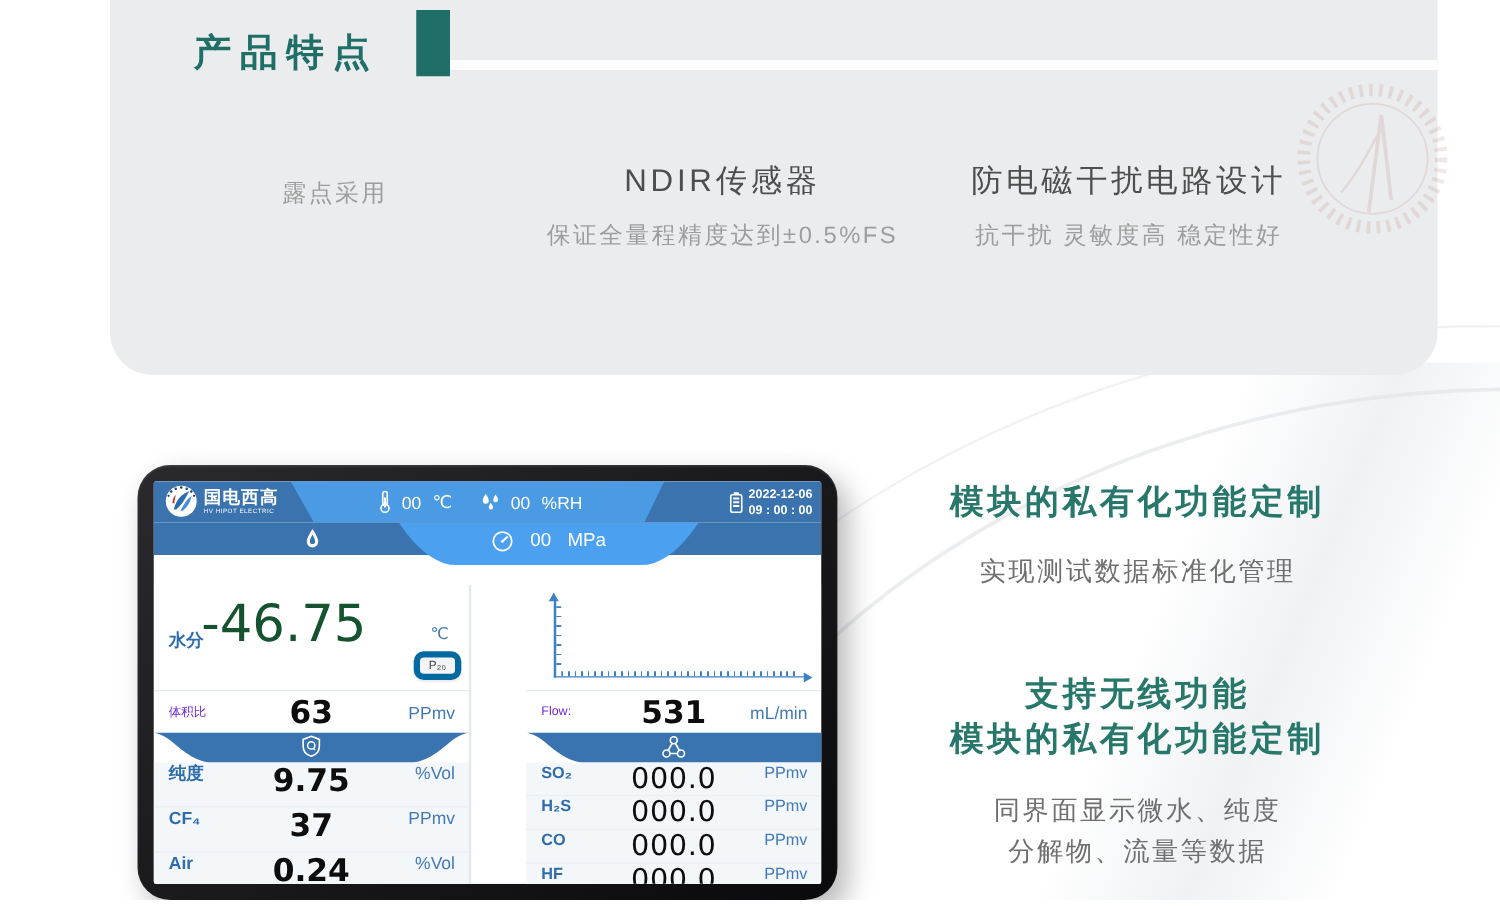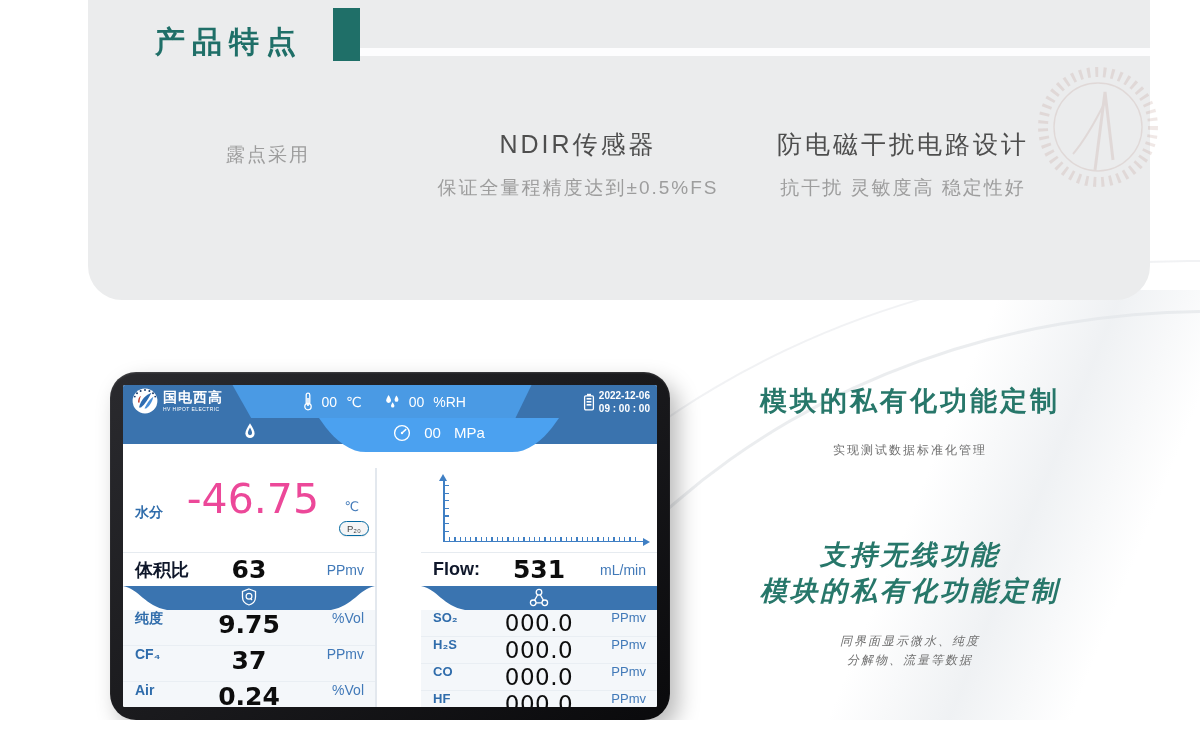--- a/index.html
+++ b/index.html
@@ -53,28 +53,28 @@
   .tab-content{position:absolute;inset:0 0 5px 0;display:flex;align-items:center;justify-content:center;
                gap:13px;color:#fff;font-size:15px;}
 
   .content{flex:1;display:flex;background:#fff;position:relative;z-index:1;margin-top:24px;}
   .col-l{width:252px;display:flex;flex-direction:column;}
   .vdiv{width:2px;background:#e3e8ee;}
   .col-r{flex:1;display:flex;flex-direction:column;padding-left:44px;}
 
   .moist{flex:none;height:84px;position:relative;border-bottom:1px solid #e6ebf0;}
   .moist-lbl{position:absolute;left:12px;top:36px;font-size:14px;font-weight:bold;color:#2f6cab;}
-  .moist-val{position:absolute;left:38px;right:56px;top:7px;text-align:right;font-size:41px;
-             color:#ec4899;font-family:"DejaVu Sans",sans-serif;}
+  .moist-val{position:absolute;left:38px;right:56px;top:7px;text-align:left;font-size:41px;
+             color:#14532d;font-family:"DejaVu Sans",sans-serif;}
   .moist-unit{position:absolute;right:16px;top:31px;font-size:13px;color:#4179b8;}
   .badge{position:absolute;right:6px;top:53px;font-size:9.5px;color:#444;background:#f4f5f6;
-         border:1px solid #0369a1;border-radius:8px;padding:1px 7px;box-shadow:0 1px 1px rgba(0,0,0,0.08);}
+         border:5px solid #0369a1;border-radius:8px;padding:1px 7px;box-shadow:0 1px 1px rgba(0,0,0,0.08);}
 
   .mrow{flex:none;height:33px;position:relative;display:flex;align-items:center;}
-  .mrow .lbl{position:absolute;left:12px;font-size:18px;font-weight:bold;color:#0f172a;}
+  .mrow .lbl{position:absolute;left:12px;font-size:10px;font-weight:normal;color:#6d28d9;}
   .mrow .val{width:100%;text-align:center;font-size:25px;font-weight:bold;color:#0d0d0d;
              font-family:"DejaVu Sans",sans-serif;}
   .mrow .unit{position:absolute;right:11px;font-size:14px;color:#4179b8;}
 
   .ribbon{flex:none;height:24px;position:relative;}
   .ribbon svg.bg{position:absolute;inset:0;}
   .ribbon .ric{position:absolute;left:0;right:0;top:2px;display:flex;justify-content:center;}
 
   .sec-tint{flex:1;display:flex;flex-direction:column;background:#f4f7fa;}
   .prow{flex:1;position:relative;display:flex;align-items:flex-start;border-bottom:1px solid #e9eef3;}
@@ -94,23 +94,23 @@
   .ticks-y{position:absolute;left:23.5px;top:17px;bottom:14px;width:4px;
            background:repeating-linear-gradient(180deg,#3f7fc4 0 1.3px,transparent 1.3px 7.6px);}
   .arr-up{position:absolute;left:18.3px;top:6px;width:0;height:0;
           border:4.5px solid transparent;border-top:0;border-bottom:7px solid #3f7fc4;}
   .arr-right{position:absolute;right:7px;bottom:6px;width:0;height:0;
              border:4.5px solid transparent;border-right:0;border-left:7px solid #3f7fc4;}
 
   
   .rblock{position:absolute;text-align:center;}
   .rb1{left:725px;top:383px;width:370px;}
-  .rb2{left:715px;top:537px;width:390px;font-style:italic;}
+  .rb2{left:715px;top:537px;width:390px;}
   .rb-title{font-size:27px;font-weight:bold;color:#27776a;letter-spacing:3px;line-height:1.35;}
-  .rb-desc{margin-top:22px;font-size:12px;color:#6f6f6f;letter-spacing:2px;line-height:1.6;}
+  .rb-desc{margin-top:22px;font-size:21px;color:#6f6f6f;letter-spacing:2px;line-height:1.6;}
 </style>
 </head>
 <body>
 
 <div class="page">
   <div class="bg-curve bg-c1"></div>
   <div class="bg-curve bg-c2"></div>
   <div class="bg-soft"></div>
 
   <section class="gray-card">

